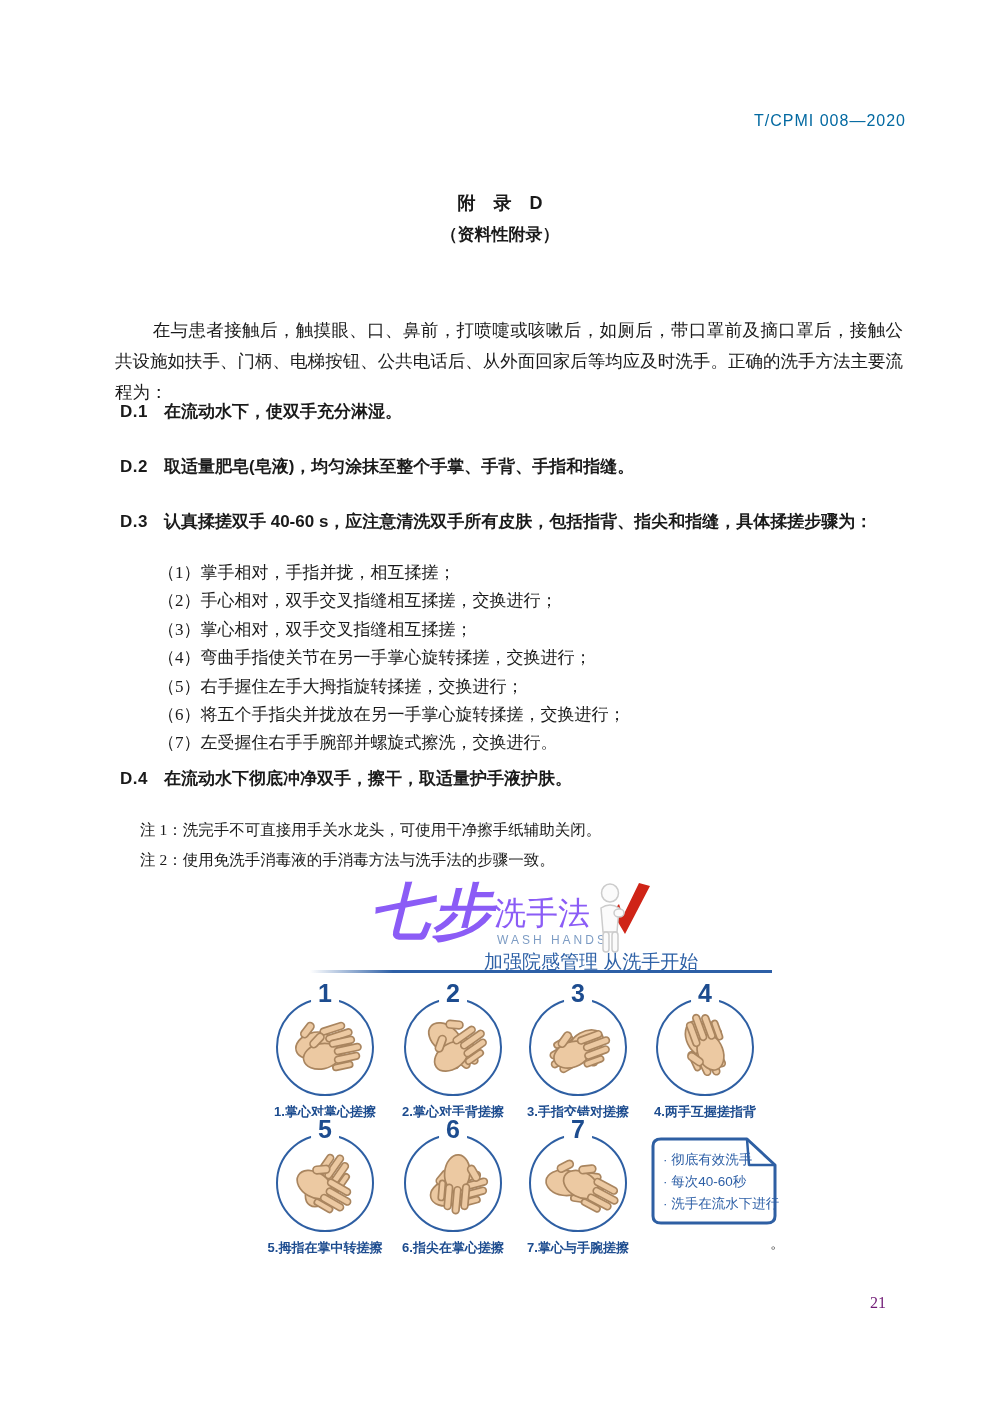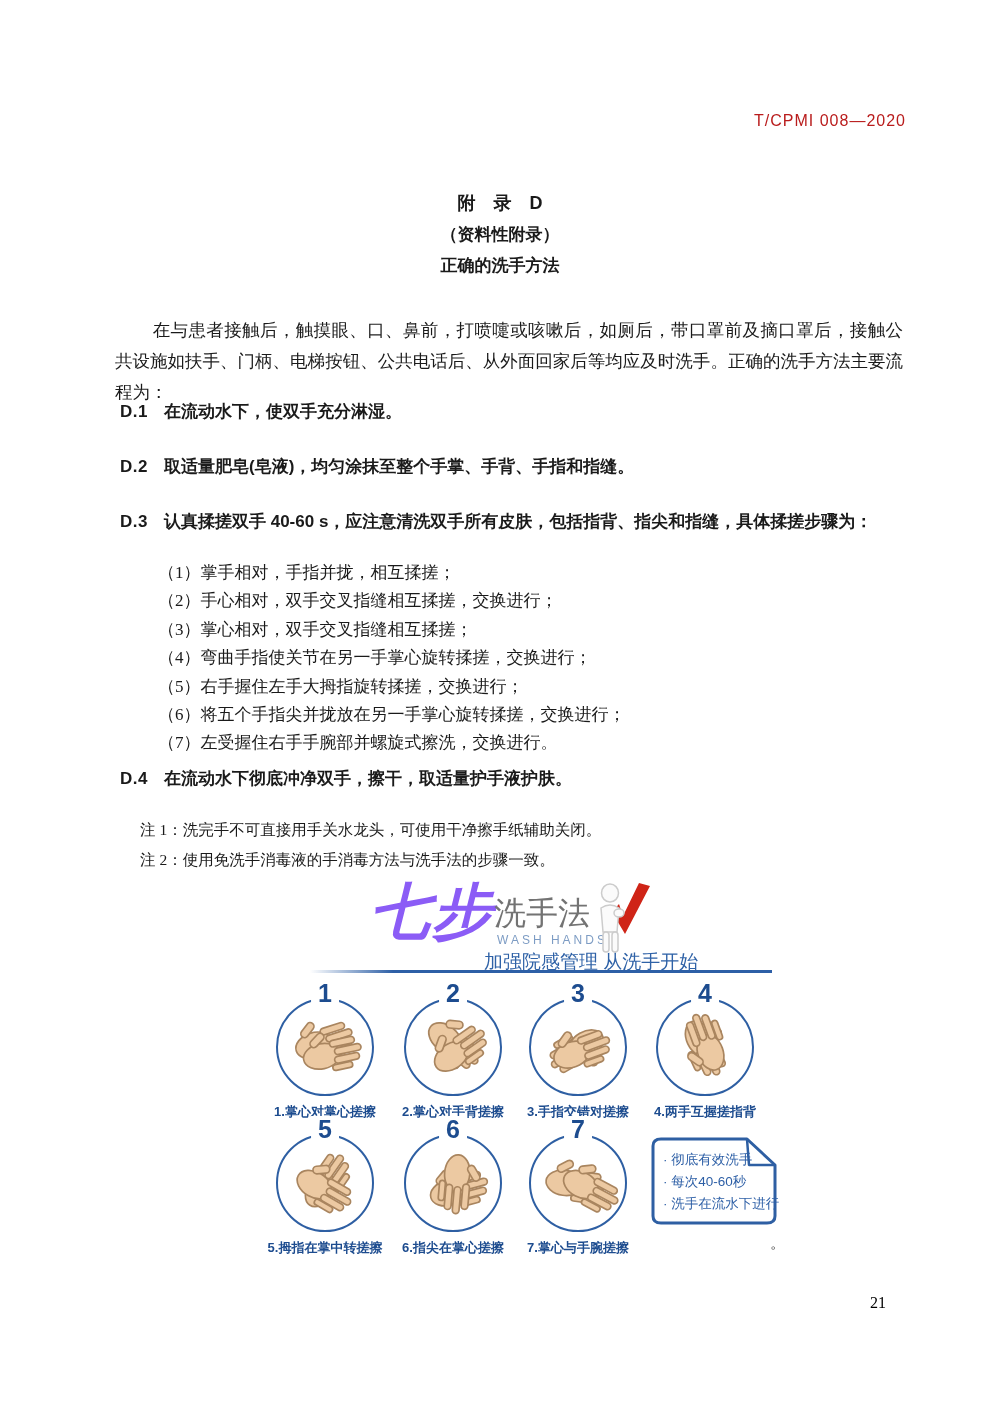--- a/index.html
+++ b/index.html
@@ -3,21 +3,21 @@
 <meta charset="utf-8">
 <style>
   html,body{margin:0;padding:0;background:#ffffff;}
   .page{
     position:relative;width:1000px;height:1414px;background:#ffffff;
     font-family:"Liberation Serif","DejaVu Serif",serif;color:#1a1a1a;overflow:hidden;
   }
 
   .header-ref{
     position:absolute;top:112px;right:94px;font-size:16px;letter-spacing:1px;
-    font-family:"Liberation Sans","DejaVu Sans",sans-serif;color:#b91c1c;
+    font-family:"Liberation Sans","DejaVu Sans",sans-serif;color:#0369a1;
   }
 
   .title-block{position:absolute;top:188px;left:0;width:1000px;text-align:center;
     font-weight:bold;font-family:"Liberation Sans","DejaVu Sans",sans-serif;}
   .title-line{line-height:31px;font-size:17px;white-space:pre;}
   .title-line.first{font-size:18px;}
 
   .intro{
     position:absolute;top:297px;left:115px;width:788px;
     font-size:17.5px;line-height:31px;text-align:justify;text-indent:2.15em;
@@ -37,21 +37,21 @@
   .notes{position:absolute;top:815px;left:140px;width:740px;
     font-size:15.5px;line-height:30px;}
 
   
   .poster{position:absolute;top:886px;left:262px;width:512px;height:362px;}
   .logo-big{
     position:absolute;left:108px;top:-8px;font-size:60px;line-height:68px;
     font-weight:bold;font-style:italic;color:#8b5cf6;
     font-family:"Liberation Serif","DejaVu Serif",serif;letter-spacing:2px;
   }
-  .logo-cn{position:absolute;left:232px;top:6px;font-size:32px;color:#737373;
+  .logo-cn{position:absolute;left:232px;top:6px;font-size:32px;color:#8b5cf6;
     font-family:"Liberation Sans","DejaVu Sans",sans-serif;}
   .logo-en{position:absolute;left:235px;top:47px;font-size:12px;letter-spacing:3px;
     color:#7d9cc4;font-family:"Liberation Sans","DejaVu Sans",sans-serif;}
   .tagline{position:absolute;left:222px;top:63px;font-size:19px;color:#2f62a7;
     font-family:Liberation Sans, sans-serif;white-space:nowrap;}
   .mascot{position:absolute;left:330px;top:-4px;width:60px;height:72px;}
   .poster-rule{position:absolute;left:48px;top:84px;width:462px;height:3px;
     background:linear-gradient(90deg,rgba(45,95,166,0) 0%,#2d5fa6 18%,#2d5fa6 100%);}
 
   .step{position:absolute;width:120px;text-align:center;}
@@ -74,21 +74,21 @@
     font-family:"Liberation Sans","DejaVu Sans",sans-serif;white-space:nowrap;
   }
   .tips-box{position:absolute;left:388px;top:250px;width:128px;height:90px;}
   .tips-box svg{position:absolute;left:0;top:0;}
   .tips-text{
     position:absolute;left:13px;top:13px;width:110px;font-size:13.5px;line-height:22px;
     color:#2d5fa6;font-family:"Liberation Sans","DejaVu Sans",sans-serif;font-weight:500;
     white-space:nowrap;
   }
   .figure-period{position:absolute;left:770px;top:1234px;font-size:15px;color:#333;}
-  .page-number{position:absolute;left:870px;top:1294px;font-size:16px;color:#000000;}
+  .page-number{position:absolute;left:870px;top:1294px;font-size:16px;color:#701a75;}
   .hidden-defs{position:absolute;width:0;height:0;overflow:hidden;}
 </style>
 </head>
 <body>
 
 <div class="page">
 
   <svg class="hidden-defs" aria-hidden="true">
     <defs>
       <g id="hand">
@@ -100,21 +100,20 @@
         <rect x="28" y="28" width="20" height="9" rx="4.5" transform="rotate(-35 38 32)"></rect>
       </g>
     </defs>
   </svg>
 
   <div class="header-ref">T/CPMI 008—2020</div>
 
   <div class="title-block">
     <div class="title-line first">附　录　D</div>
     <div class="title-line">（资料性附录）</div>
-    <div class="title-line">正确的洗手方法</div>
   </div>
 
   <p class="intro">在与患者接触后，触摸眼、口、鼻前，打喷嚏或咳嗽后，如厕后，带口罩前及摘口罩后，接触公共设施如扶手、门柄、电梯按钮、公共电话后、从外面回家后等均应及时洗手。正确的洗手方法主要流程为：</p>
 
   <div class="sec d1">
     <span class="sec-id">D.1</span><span>在流动水下，使双手充分淋湿。</span>
   </div>
   <div class="sec d2">
     <span class="sec-id">D.2</span><span>取适量肥皂(皂液)，均匀涂抹至整个手掌、手背、手指和指缝。</span>
   </div>

